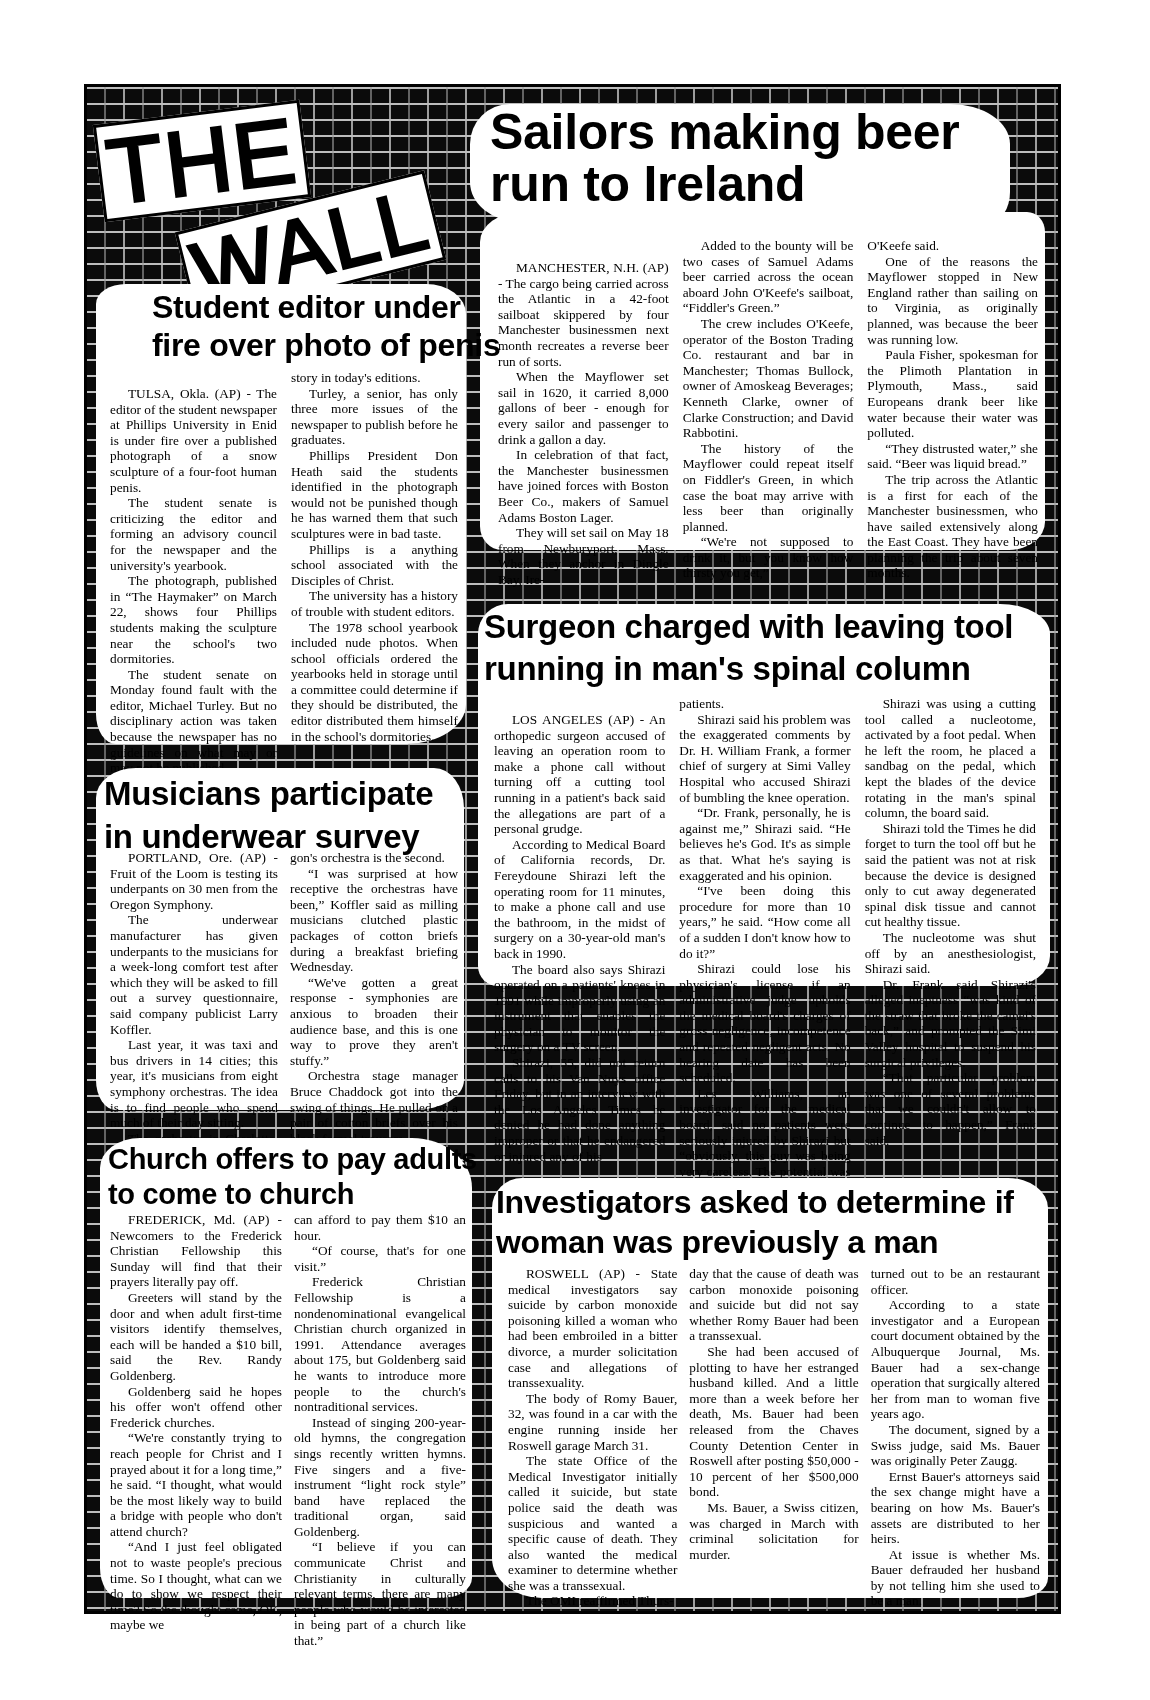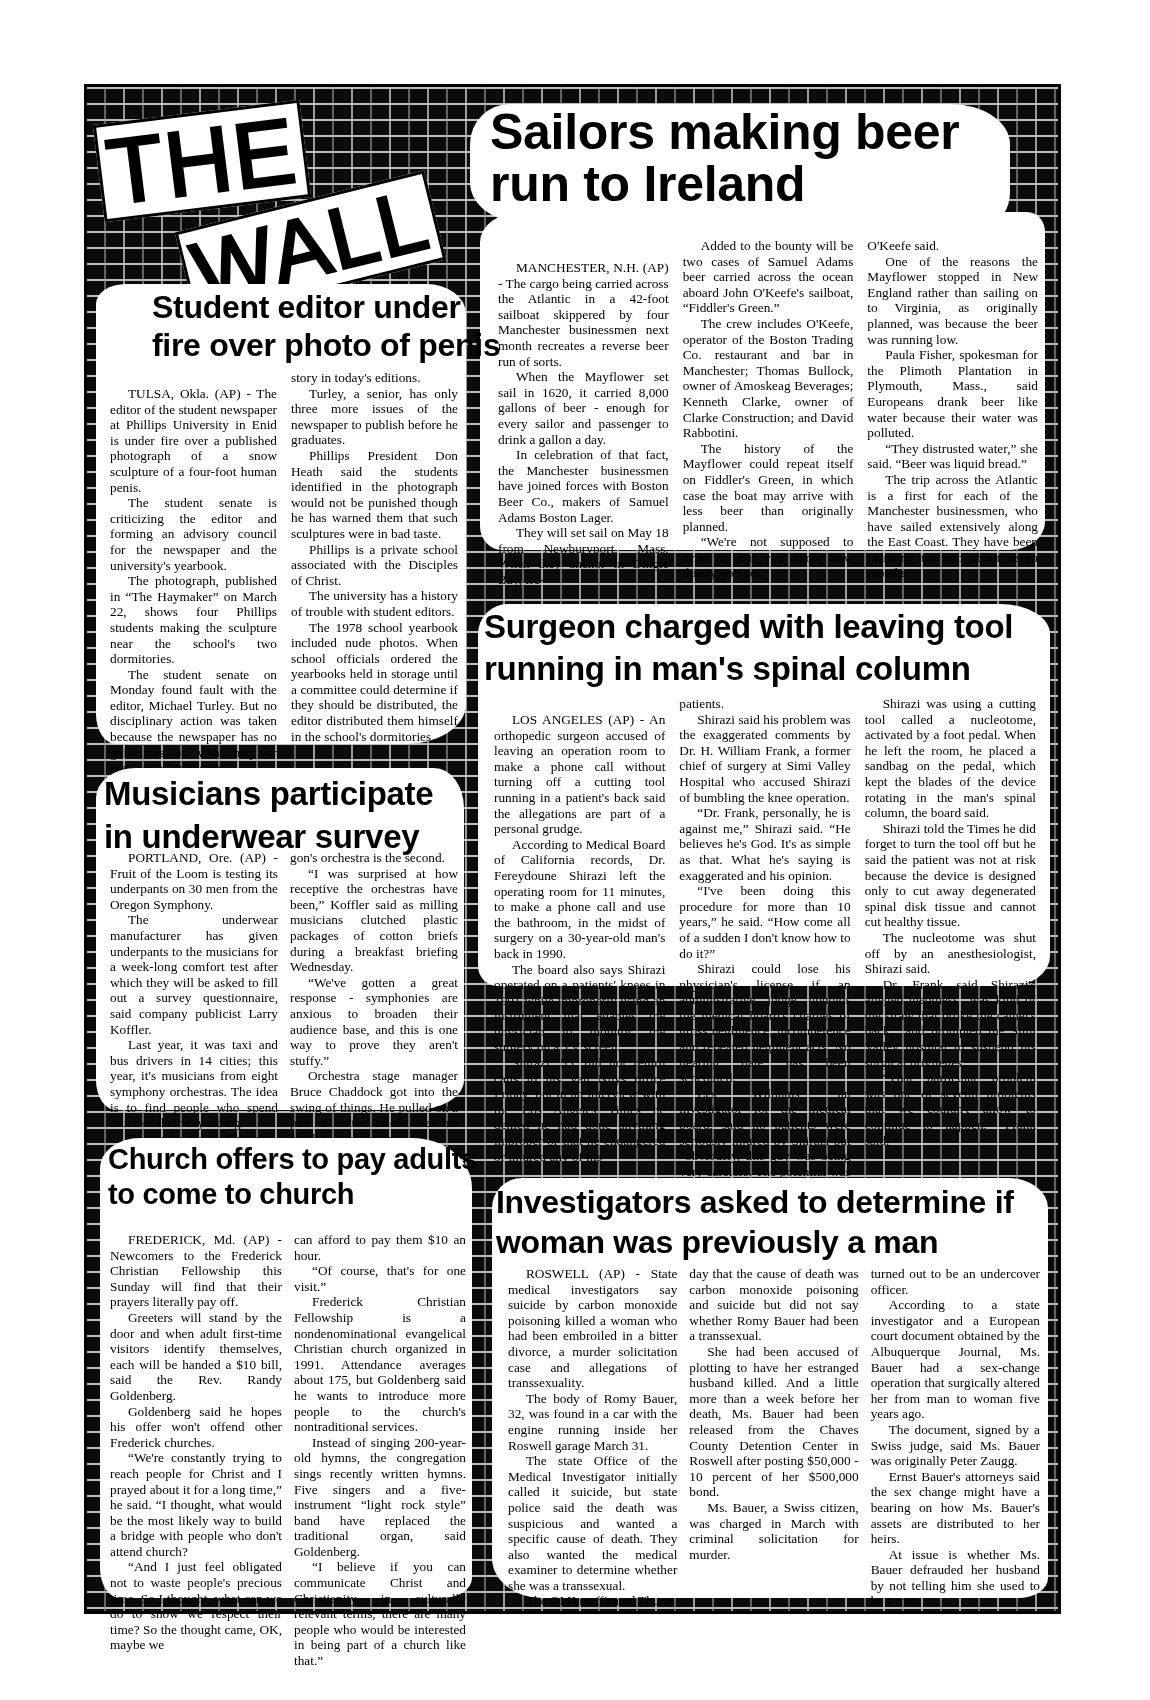--- a/index.html
+++ b/index.html
@@ -106,21 +106,21 @@
     <p>TULSA, Okla. (AP) - The editor of the student newspaper at Phillips University in Enid is under fire over a published photograph of a snow sculpture of a four-foot human penis.</p>
     <p>The student senate is criticizing the editor and forming an advisory council for the newspaper and the university's yearbook.</p>
     <p>The photograph, published in “The Haymaker” on March 22, shows four Phillips students making the sculpture near the school's two dormitories.</p>
     <p>The student senate on Monday found fault with the editor, Michael Turley. But no disciplinary action was taken because the newspaper has no guidelines on what may or may not be published.</p>
     <p>The Tulsa World reported the</p>
   </div>
   <div class="col">
     <p class="noindent">story in today's editions.</p>
     <p>Turley, a senior, has only three more issues of the newspaper to publish before he graduates.</p>
     <p>Phillips President Don Heath said the students identified in the photograph would not be punished though he has warned them that such sculptures were in bad taste.</p>
-    <p>Phillips is a private school associated with the Disciples of Christ.</p>
+    <p>Phillips is a anything school associated with the Disciples of Christ.</p>
     <p>The university has a history of trouble with student editors.</p>
     <p>The 1978 school yearbook included nude photos. When school officials ordered the yearbooks held in storage until a committee could determine if they should be distributed, the editor distributed them himself in the school's dormitories.</p>
   </div>
 </div>
 
 <div class="panel torn-a" style="left:478px; top:604px; width:572px; height:382px; border-radius:30px 50px 40px 20px / 30px 30px 30px 20px;"></div>
 <h1 class="headline" style="position:absolute; left:484px; top:606px; font-size:33px; line-height:42px;">
   <span>Surgeon charged with leaving tool</span><br>
   <span>running in man's spinal column</span>
 </h1>
@@ -167,21 +167,21 @@
     <p>Orchestra stage manager Bruce Chaddock got into the swing of things. He pulled on a pair of cotton briefs over his black formal trousers.</p>
     <p>“They are surprisingly comfortable,” he reported.</p>
   </div>
 </div>
 
 <div class="panel torn-c" style="left:100px; top:1138px; width:372px; height:460px; border-radius:40px 60px 30px 20px / 30px 50px 20px 30px;"></div>
 <h1 class="headline" style="position:absolute; left:108px; top:1142px; font-size:29px; line-height:35px;">
   <span>Church offers to pay adults</span><br>
   <span>to come to church</span>
 </h1>
-<div class="cols" style="position:absolute; left:110px; top:1212px; width:356px; gap:12px;margin-top:20px;">
+<div class="cols" style="position:absolute; left:110px; top:1212px; width:356px; gap:12px;">
   <div class="col">
     <p>FREDERICK, Md. (AP) - Newcomers to the Frederick Christian Fellowship this Sunday will find that their prayers literally pay off.</p>
     <p>Greeters will stand by the door and when adult first-time visitors identify themselves, each will be handed a $10 bill, said the Rev. Randy Goldenberg.</p>
     <p>Goldenberg said he hopes his offer won't offend other Frederick churches.</p>
     <p>“We're constantly trying to reach people for Christ and I prayed about it for a long time,” he said. “I thought, what would be the most likely way to build a bridge with people who don't attend church?</p>
     <p>“And I just feel obligated not to waste people's precious time. So I thought, what can we do to show we respect their time? So the thought came, OK, maybe we</p>
   </div>
   <div class="col">
     <p class="noindent">can afford to pay them $10 an hour.</p>
     <p>“Of course, that's for one visit.”</p>
@@ -202,19 +202,19 @@
     <p>The body of Romy Bauer, 32, was found in a car with the engine running inside her Roswell garage March 31.</p>
     <p>The state Office of the Medical Investigator initially called it suicide, but state police said the death was suspicious and wanted a specific cause of death. They also wanted the medical examiner to determine whether she was a transsexual.</p>
     <p>The OMI reaffirmed Thurs-</p>
   </div>
   <div class="col">
     <p class="noindent">day that the cause of death was carbon monoxide poisoning and suicide but did not say whether Romy Bauer had been a transsexual.</p>
     <p>She had been accused of plotting to have her estranged husband killed. And a little more than a week before her death, Ms. Bauer had been released from the Chaves County Detention Center in Roswell after posting $50,000 - 10 percent of her $500,000 bond.</p>
     <p>Ms. Bauer, a Swiss citizen, was charged in March with criminal solicitation for murder.</p>
   </div>
   <div class="col">
-    <p class="noindent">turned out to be an undercover officer.</p>
+    <p class="noindent">turned out to be an restaurant officer.</p>
     <p>According to a state investigator and a European court document obtained by the Albuquerque Journal, Ms. Bauer had a sex-change operation that surgically altered her from man to woman five years ago.</p>
     <p>The document, signed by a Swiss judge, said Ms. Bauer was originally Peter Zaugg.</p>
     <p>Ernst Bauer's attorneys said the sex change might have a bearing on how Ms. Bauer's assets are distributed to her heirs.</p>
     <p>At issue is whether Ms. Bauer defrauded her husband by not telling him she used to be a man.</p>
   </div>
 </div>
 
 </body></html>

